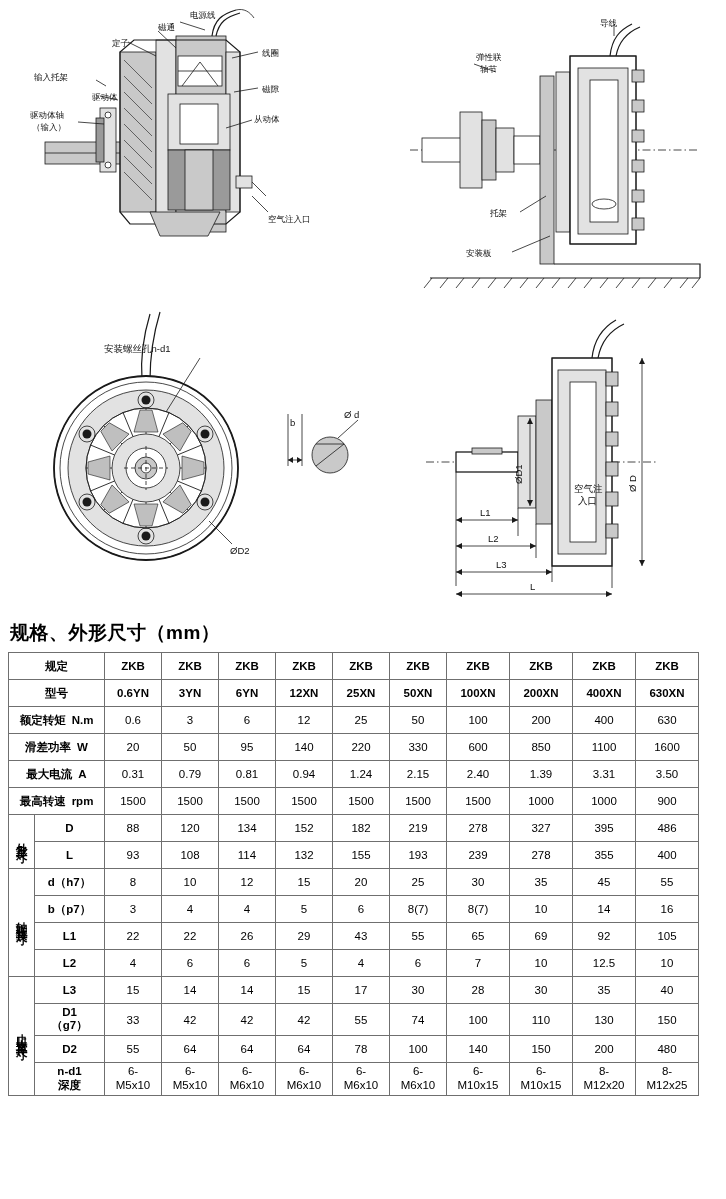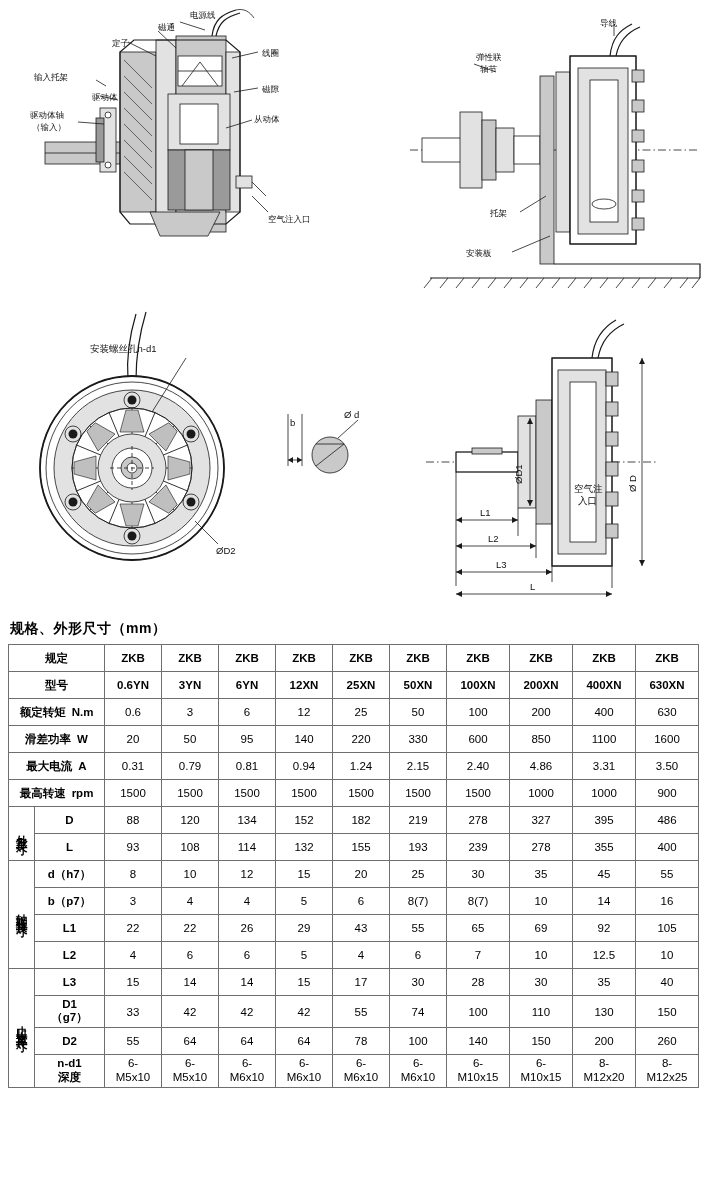--- a/index.html
+++ b/index.html
@@ -25,21 +25,21 @@
   .fill-gray{fill:#c9c9c9;stroke:#1a1a1a;stroke-width:0.8;}
   .fill-dgray{fill:#9a9a9a;stroke:#1a1a1a;stroke-width:0.8;}
   .fill-lgray{fill:#e2e2e2;stroke:#1a1a1a;stroke-width:0.8;}
   .fill-white{fill:#ffffff;stroke:#1a1a1a;stroke-width:0.8;}
   .fill-black{fill:#1a1a1a;}
   .lbl{font-family:"Liberation Sans","DejaVu Sans",sans-serif;font-size:8.5px;fill:#111;}
   .lbl9{font-family:"Liberation Sans","DejaVu Sans",sans-serif;font-size:9.5px;fill:#111;}
 
   
   .tbl-title{
-    font-size:14px;font-weight:bold;margin:2px 0 6px 10px;letter-spacing:0.5px;
+    font-size:19px;font-weight:bold;margin:2px 0 6px 10px;letter-spacing:0.5px;
   }
   table.spec{
     border-collapse:collapse;
     margin:0 8px;
     width:652px;
     table-layout:fixed;
   }
   table.spec td{
     border:1px solid #6f6f6f;
     text-align:center;
@@ -210,21 +210,21 @@
           <line x1="150" y1="220" x2="112" y2="236"></line>
         </g>
         <text x="200" y="10" class="lbl">导线</text>
         <text x="76" y="44" class="lbl">弹性联</text>
         <text x="80" y="56" class="lbl">轴节</text>
         <text x="90" y="200" class="lbl">托架</text>
         <text x="66" y="240" class="lbl">安装板</text>
       </svg>
     </div>
 
-    <div class="dwg" style="left:10px;top:296px;width:260px;height:290px;text-align:right;">
+    <div class="dwg" style="left:24px;top:296px;width:260px;height:290px;text-align:right;">
       <svg width="260" height="290" viewBox="0 0 260 290">
 
         <path d="M118 84 C116 58, 120 38, 126 18" class="ln med"></path>
         <path d="M126 84 C126 56, 130 36, 136 16" class="ln med"></path>
 
         <circle cx="122" cy="172" r="92" class="fill-white"></circle>
         <circle cx="122" cy="172" r="92" class="ln thick" fill="none"></circle>
         <circle cx="122" cy="172" r="86" class="ln thin" fill="none"></circle>
         <circle cx="122" cy="172" r="78" class="fill-lgray"></circle>
         <circle cx="122" cy="172" r="60" class="fill-white"></circle>
@@ -500,21 +500,21 @@
               <span class="unit">A</span>
             </span>
         </td>
         <td>0.31</td>
         <td>0.79</td>
         <td>0.81</td>
         <td>0.94</td>
         <td>1.24</td>
         <td>2.15</td>
         <td>2.40</td>
-        <td>4.86</td>
+        <td>1.39</td>
         <td>3.31</td>
         <td>3.50</td>
       </tr>
 
       <tr>
         <td class="rowhd" colspan="2">
           <span class="rowhd-inner">
               <span>最高转速</span>
               <span class="unit">rpm</span>
             </span>
@@ -646,21 +646,21 @@
         <td class="rowhd">D2</td>
         <td>55</td>
         <td>64</td>
         <td>64</td>
         <td>64</td>
         <td>78</td>
         <td>100</td>
         <td>140</td>
         <td>150</td>
         <td>200</td>
-        <td>260</td>
+        <td>480</td>
       </tr>
       <tr class="nd1">
         <td class="rowhd">
           <div>n-d1<br>深度</div>
         </td>
         <td>6-<br>M5x10</td>
         <td>6-<br>M5x10</td>
         <td>6-<br>M6x10</td>
         <td>6-<br>M6x10</td>
         <td>6-<br>M6x10</td>

